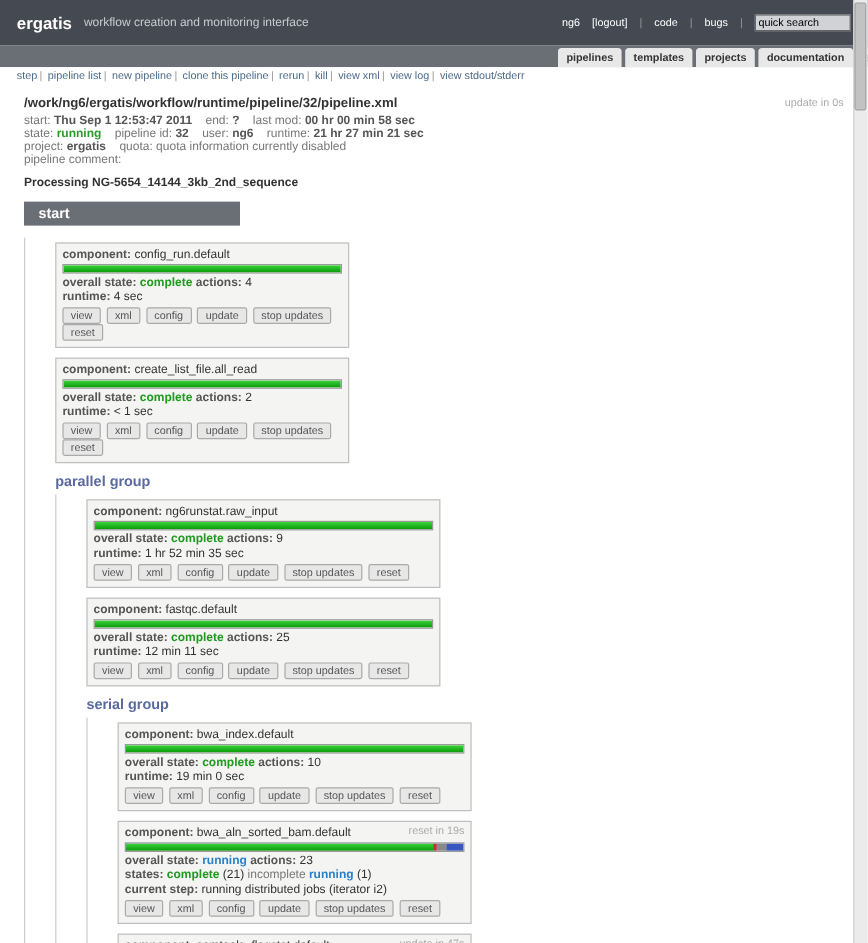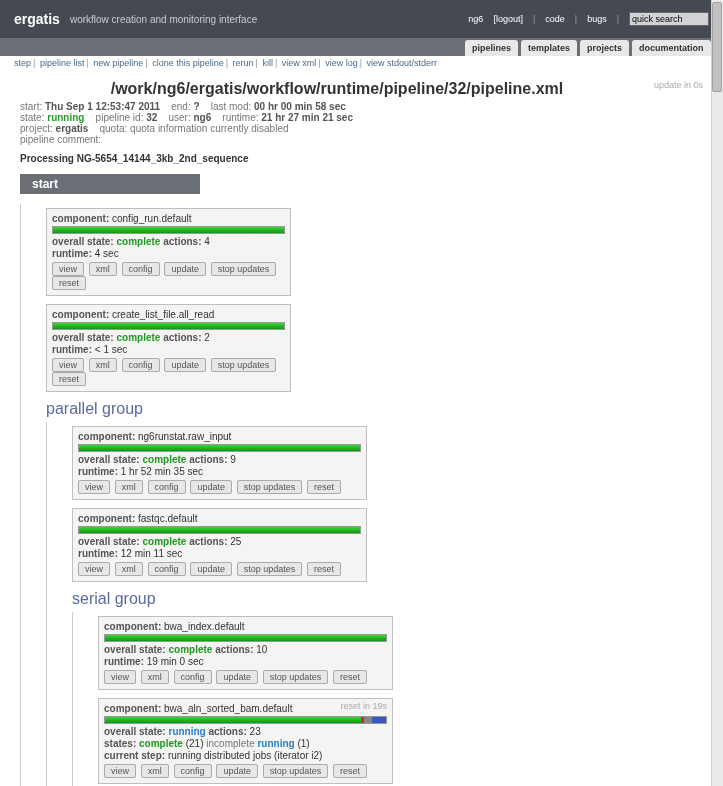--- a/index.html
+++ b/index.html
@@ -36,21 +36,21 @@
     background: #e8e8e8; color:#333; font-size: 9px; font-weight: bold;
     padding: 3px 7px; margin-right: 3px; border-radius: 3px 3px 0 0;
     cursor: pointer;
   }
   
   .submenu { background:#fff; padding: 2px 14px; font-size:9px; color:#666; }
   .submenu span { color:#4a6a8a; cursor:pointer; }
   .submenu span.sep { color:#999; cursor:default; padding:0 2px; }
   
   .content { padding: 10px 20px 30px 20px; }
-  .path { font-size:16px; font-weight:bold; color:#333; margin-bottom:3px;text-align:center; }
+  .path { font-size:11px; font-weight:bold; color:#333; margin-bottom:3px; }
   .metarow { font-size:10px; color:#777; }
   .metarow b { color:#555; }
   .metarow .running { color:#2a9a2a; font-weight:bold; }
   .update-in { float:right; color:#aaa; font-size:9px; }
   .processing { font-weight:bold; color:#333; margin-top:8px; }
   .section-header {
     background:#6a6e75; color:#fff; font-weight:bold; font-size:12px;
     padding:3px 12px; width:180px; margin:10px 0;
   }
   
@@ -76,21 +76,21 @@
   .btnrow { margin-top:3px; }
   .btn {
     display:inline-block; background:#e7e7e7; border:1px solid #aaa;
     color:#555; font-size:9px; padding:1px 6px; margin-right:2px;
     border-radius:2px; cursor:pointer;
   }
   
   .nest1 { margin-left:25px; width:245px; }
   .nest2 { margin-left:25px; width:295px; }
   .nest3 { margin-left:25px; width:295px; }
-  .glabel { color:#5a6aa0; font-weight:normal; font-size:16px; margin:6px 0 4px 25px; }
+  .glabel { color:#5a6aa0; font-weight:bold; font-size:12px; margin:6px 0 4px 25px; }
   .group { border-left:1px solid #ccc; padding-top:4px; }
   
   .scrolltrack { position:absolute; right:0; top:0; width:12px; height:786px; background:#ebebeb; border-left:1px solid #d0d0d0;}
   .scrollthumb { position:absolute; right:1px; top:2px; width:10px; height:90px; background:#c2c2c2; border:1px solid #a0a0a0; border-radius:2px;}
 </style>
 </head>
 <body>
 
 <div class="scrolltrack">
   <div class="scrollthumb"></div>

